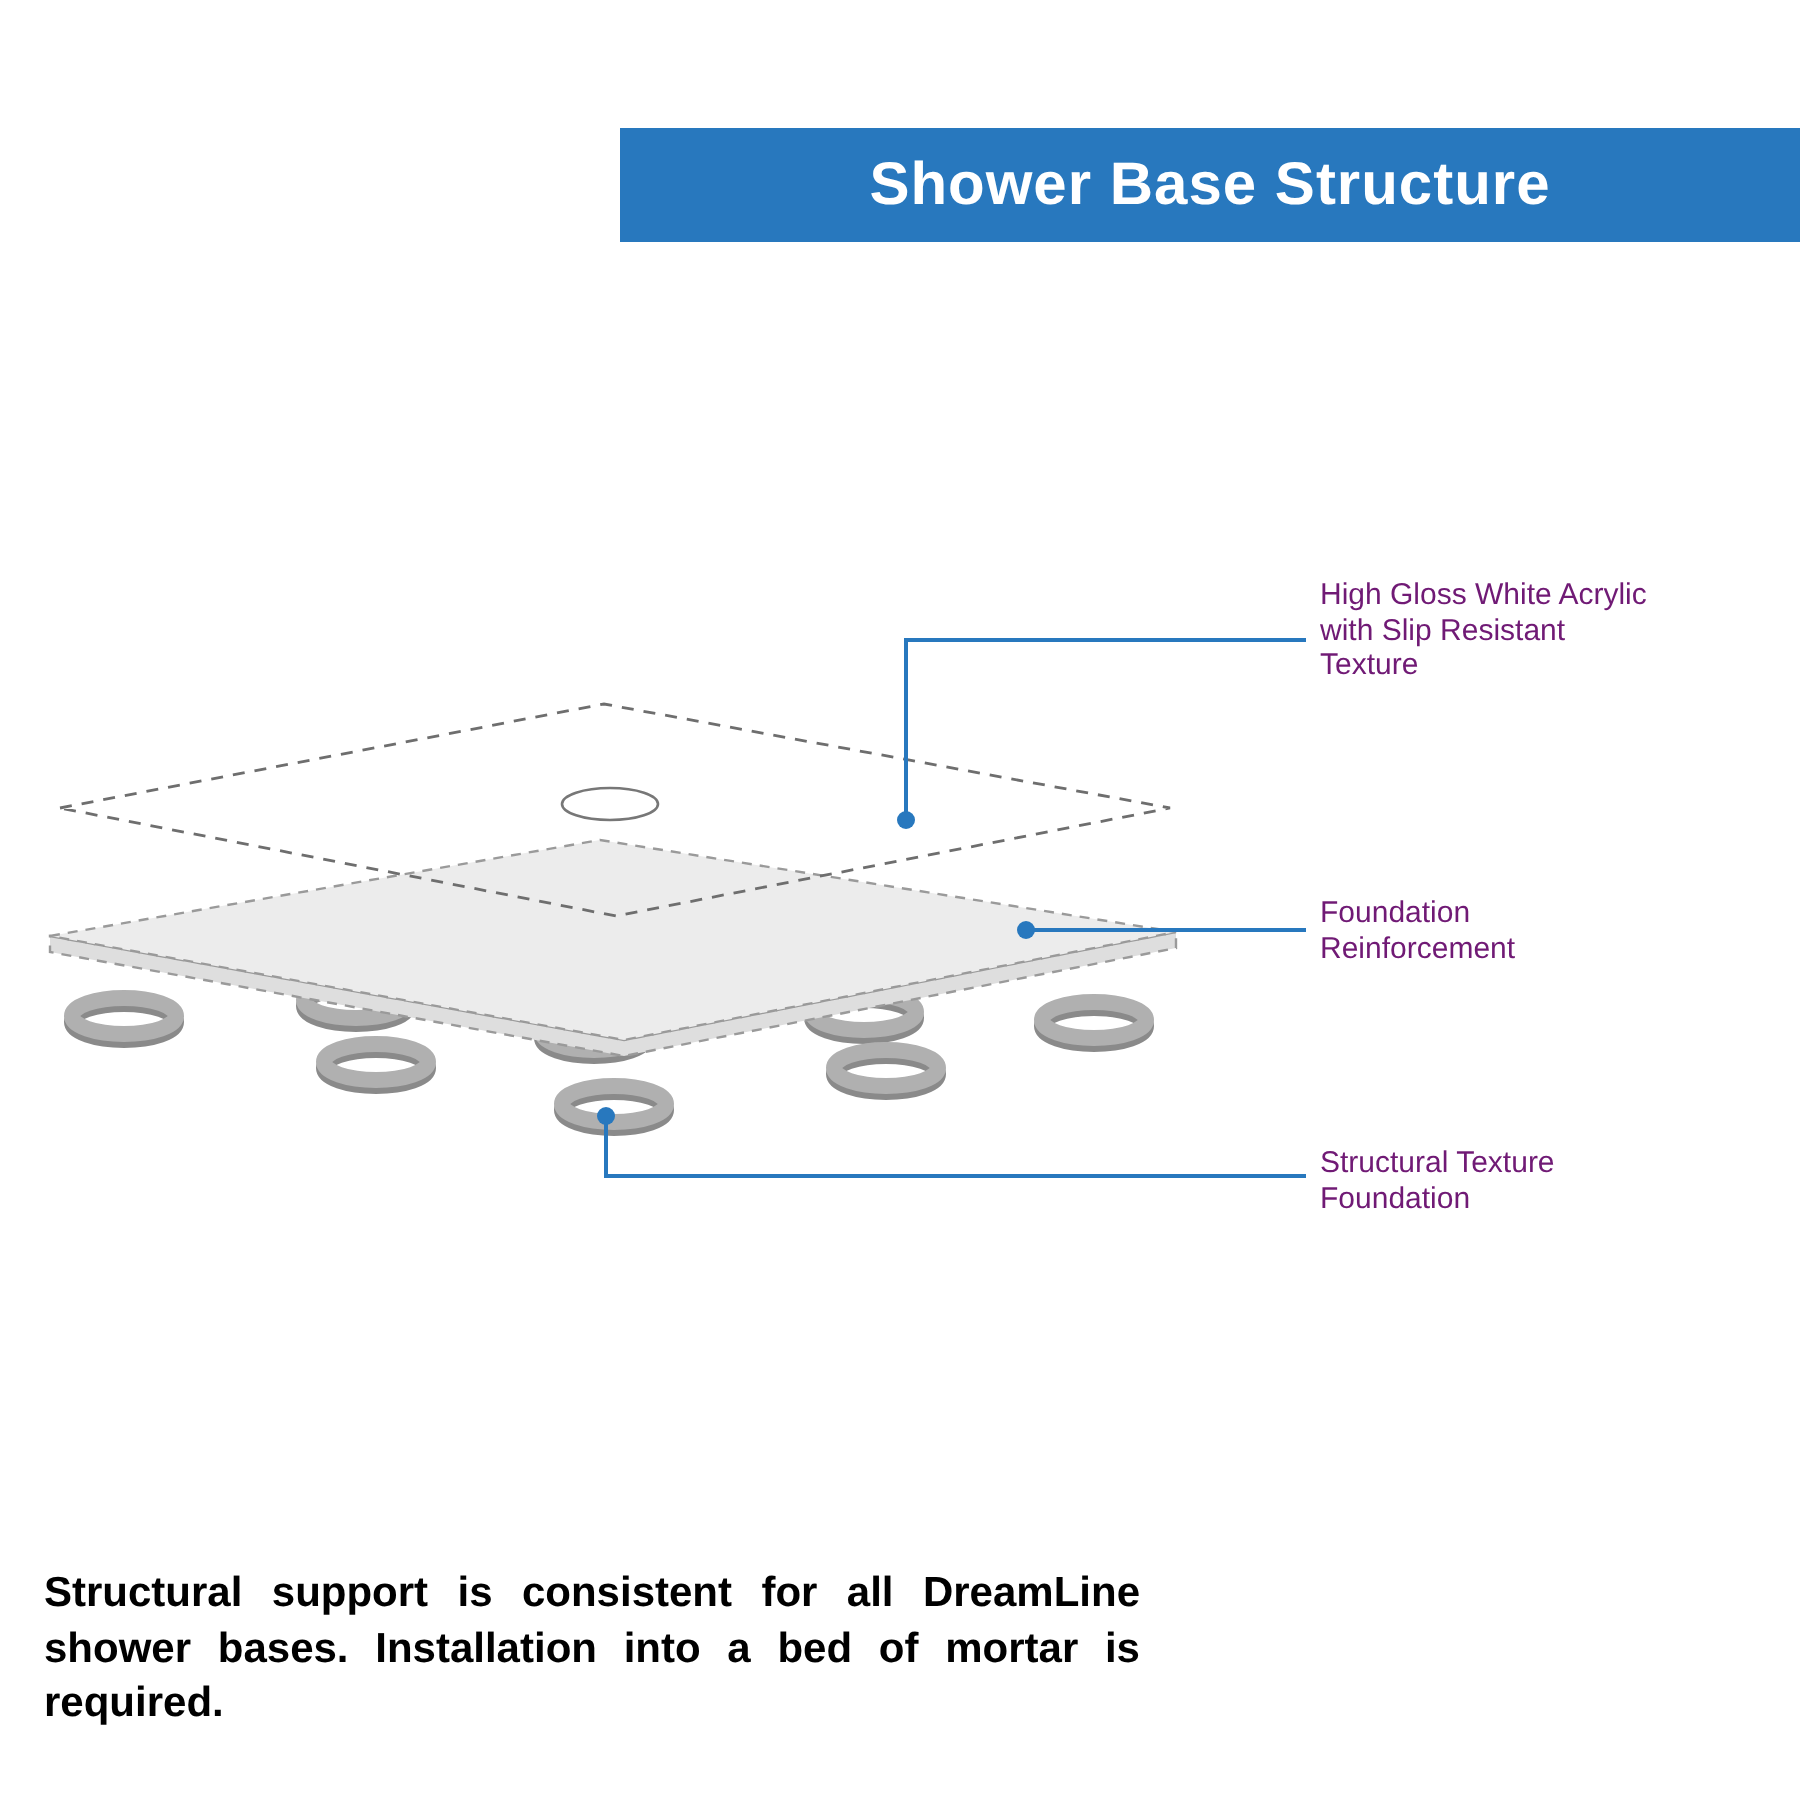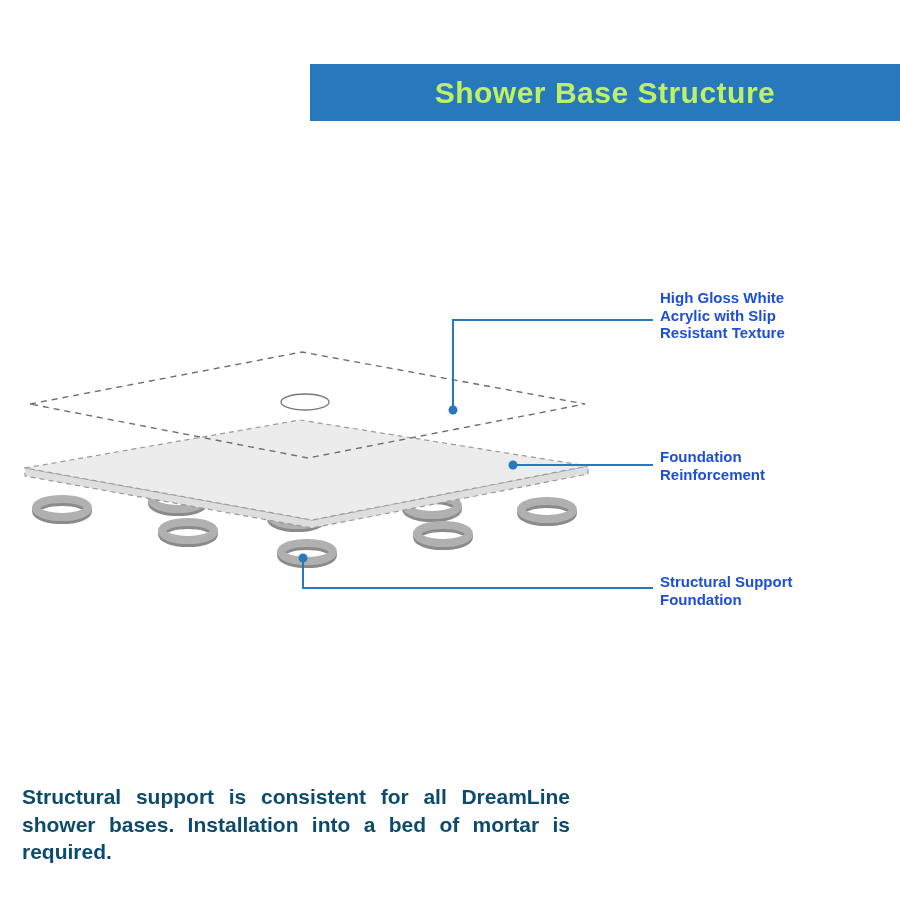--- a/index.html
+++ b/index.html
@@ -15,51 +15,51 @@
     background: #ffffff;
     overflow: hidden;
   }
   .banner {
     position: absolute;
     left: 310px;
     top: 64px;
     width: 590px;
     height: 57px;
     background: #2878be;
-    color: #bef264;
+    color: #ffffff;
     display: flex;
     align-items: center;
     justify-content: center;
     font-size: 30px;
     font-weight: 700;
     letter-spacing: 0.5px;
   }
   .diagram-svg {
     position: absolute;
     left: 0;
     top: 0;
     width: 900px;
     height: 900px;
   }
   .callout-label {
     position: absolute;
-    color: #1d4ed8;
+    color: #701a75;
     font-size: 15px;
-    font-weight: 700;
+    font-weight: 400;
     line-height: 1.18;
   }
   .label-acrylic    { left: 660px; top: 289px; width: 165px; }
   .label-fiberglass { left: 660px; top: 448px; width: 125px; }
   .label-foundation { left: 660px; top: 573px; width: 155px; }
   .footer-note {
     position: absolute;
     left: 22px;
     top: 783px;
     width: 548px;
-    color: #0c4a6e;
+    color: #000000;
     font-size: 21px;
     font-weight: 700;
     line-height: 1.32;
     text-align: justify;
   }
 </style>
 </head>
 <body>
 
 <div class="page">
@@ -131,17 +131,17 @@
     <g>
       <path d="M303,558 L303,588 L653,588" fill="none" stroke="#2878be" stroke-width="2"></path>
       <circle cx="303" cy="558" r="4.5" fill="#2878be"></circle>
     </g>
   </svg>
 
   <div class="callout-label label-acrylic">High Gloss White Acrylic with Slip Resistant Texture</div>
 
   <div class="callout-label label-fiberglass">Foundation Reinforcement</div>
 
-  <div class="callout-label label-foundation">Structural Support Foundation</div>
+  <div class="callout-label label-foundation">Structural Texture Foundation</div>
 
   <div class="footer-note">Structural support is consistent for all DreamLine shower bases. Installation into a bed of mortar is required.</div>
 
 </div>
 
 </body></html>

